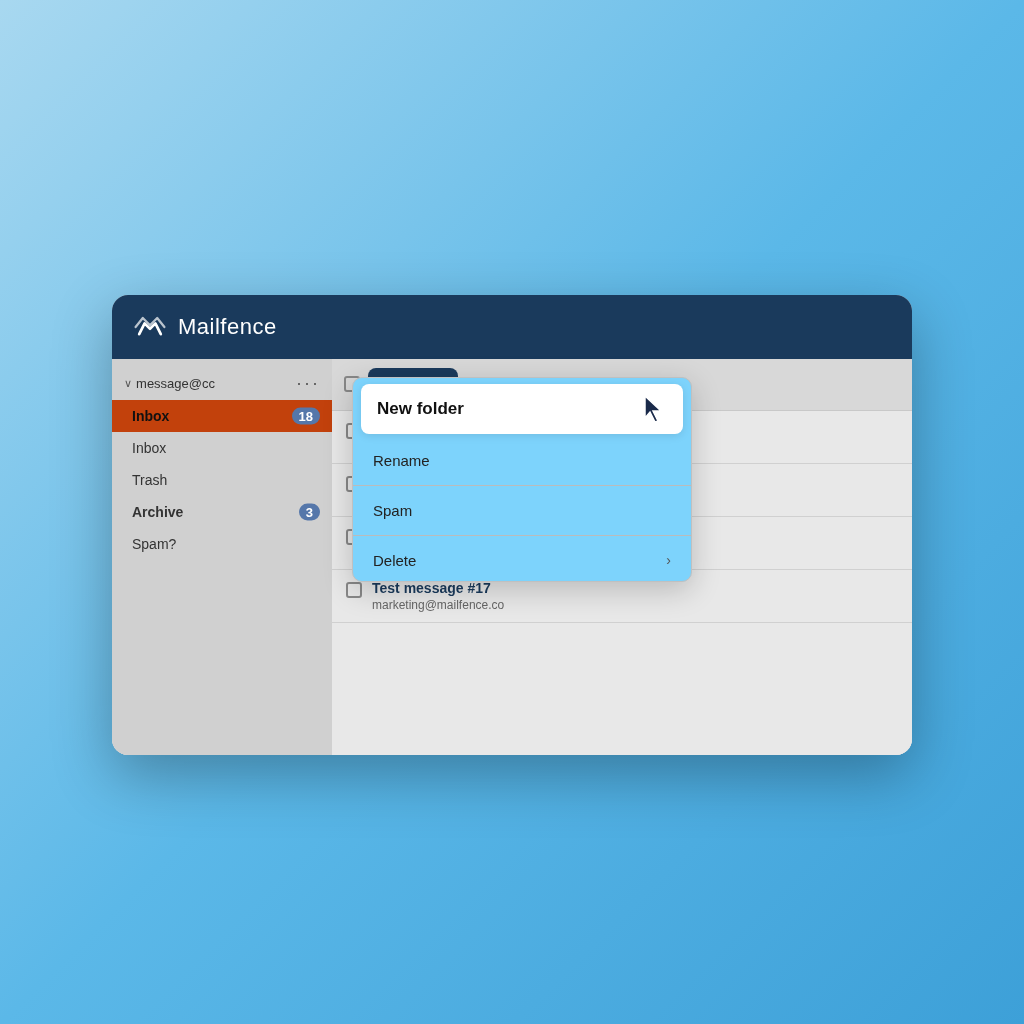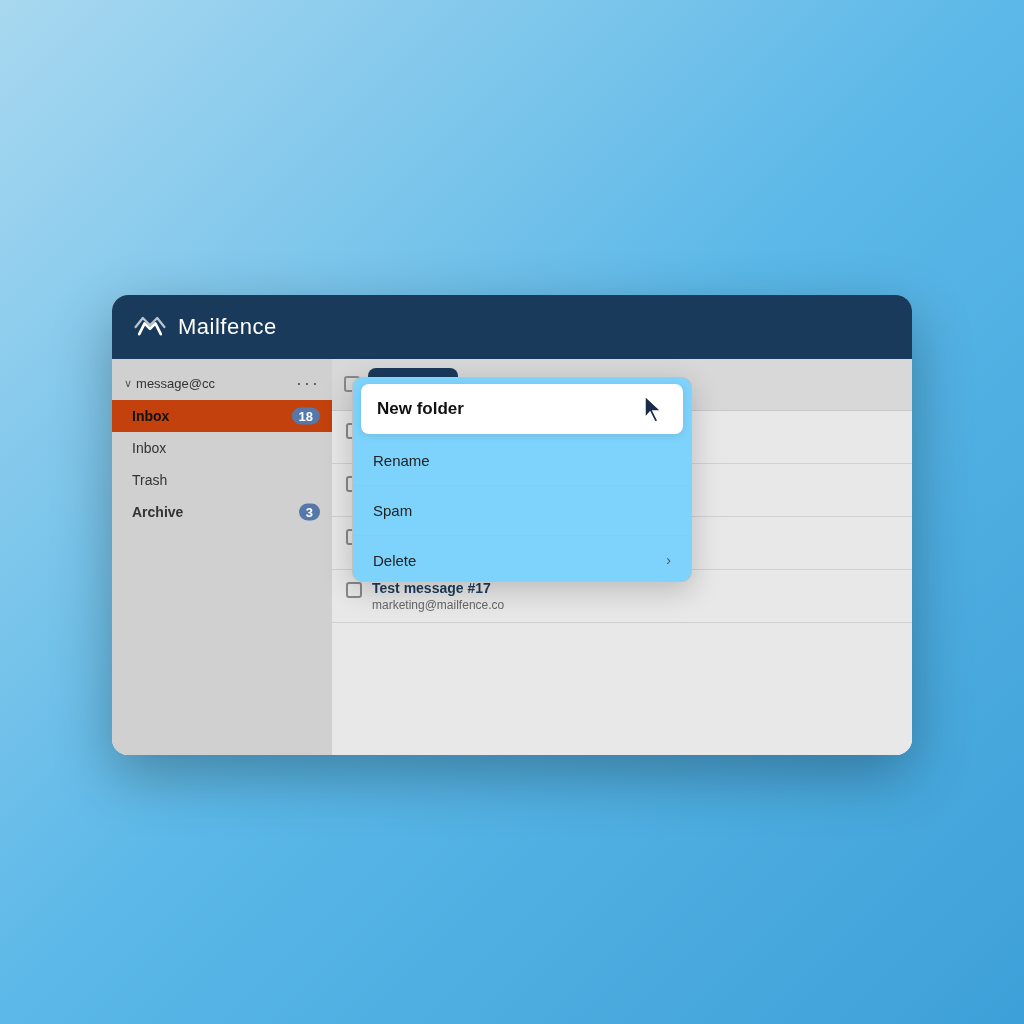--- a/index.html
+++ b/index.html
@@ -308,20 +308,23 @@
         </div>
         <div class="sidebar-item">
           <span>Inbox</span>
         </div>
         <div class="sidebar-item">
           <span>Trash</span>
         </div>
         <div class="sidebar-item bold">
           <span>Archive</span>
           <span class="badge">3</span>
+        </div>
+        <div class="sidebar-item">
+          <span>Spam?</span>
         </div>
       </div>
 
       <div class="email-list-area">
 
         <div class="email-toolbar">
           <div class="checkbox-all"></div>
           <button class="new-btn">
             <span>✏</span>
             <span>New</span>

